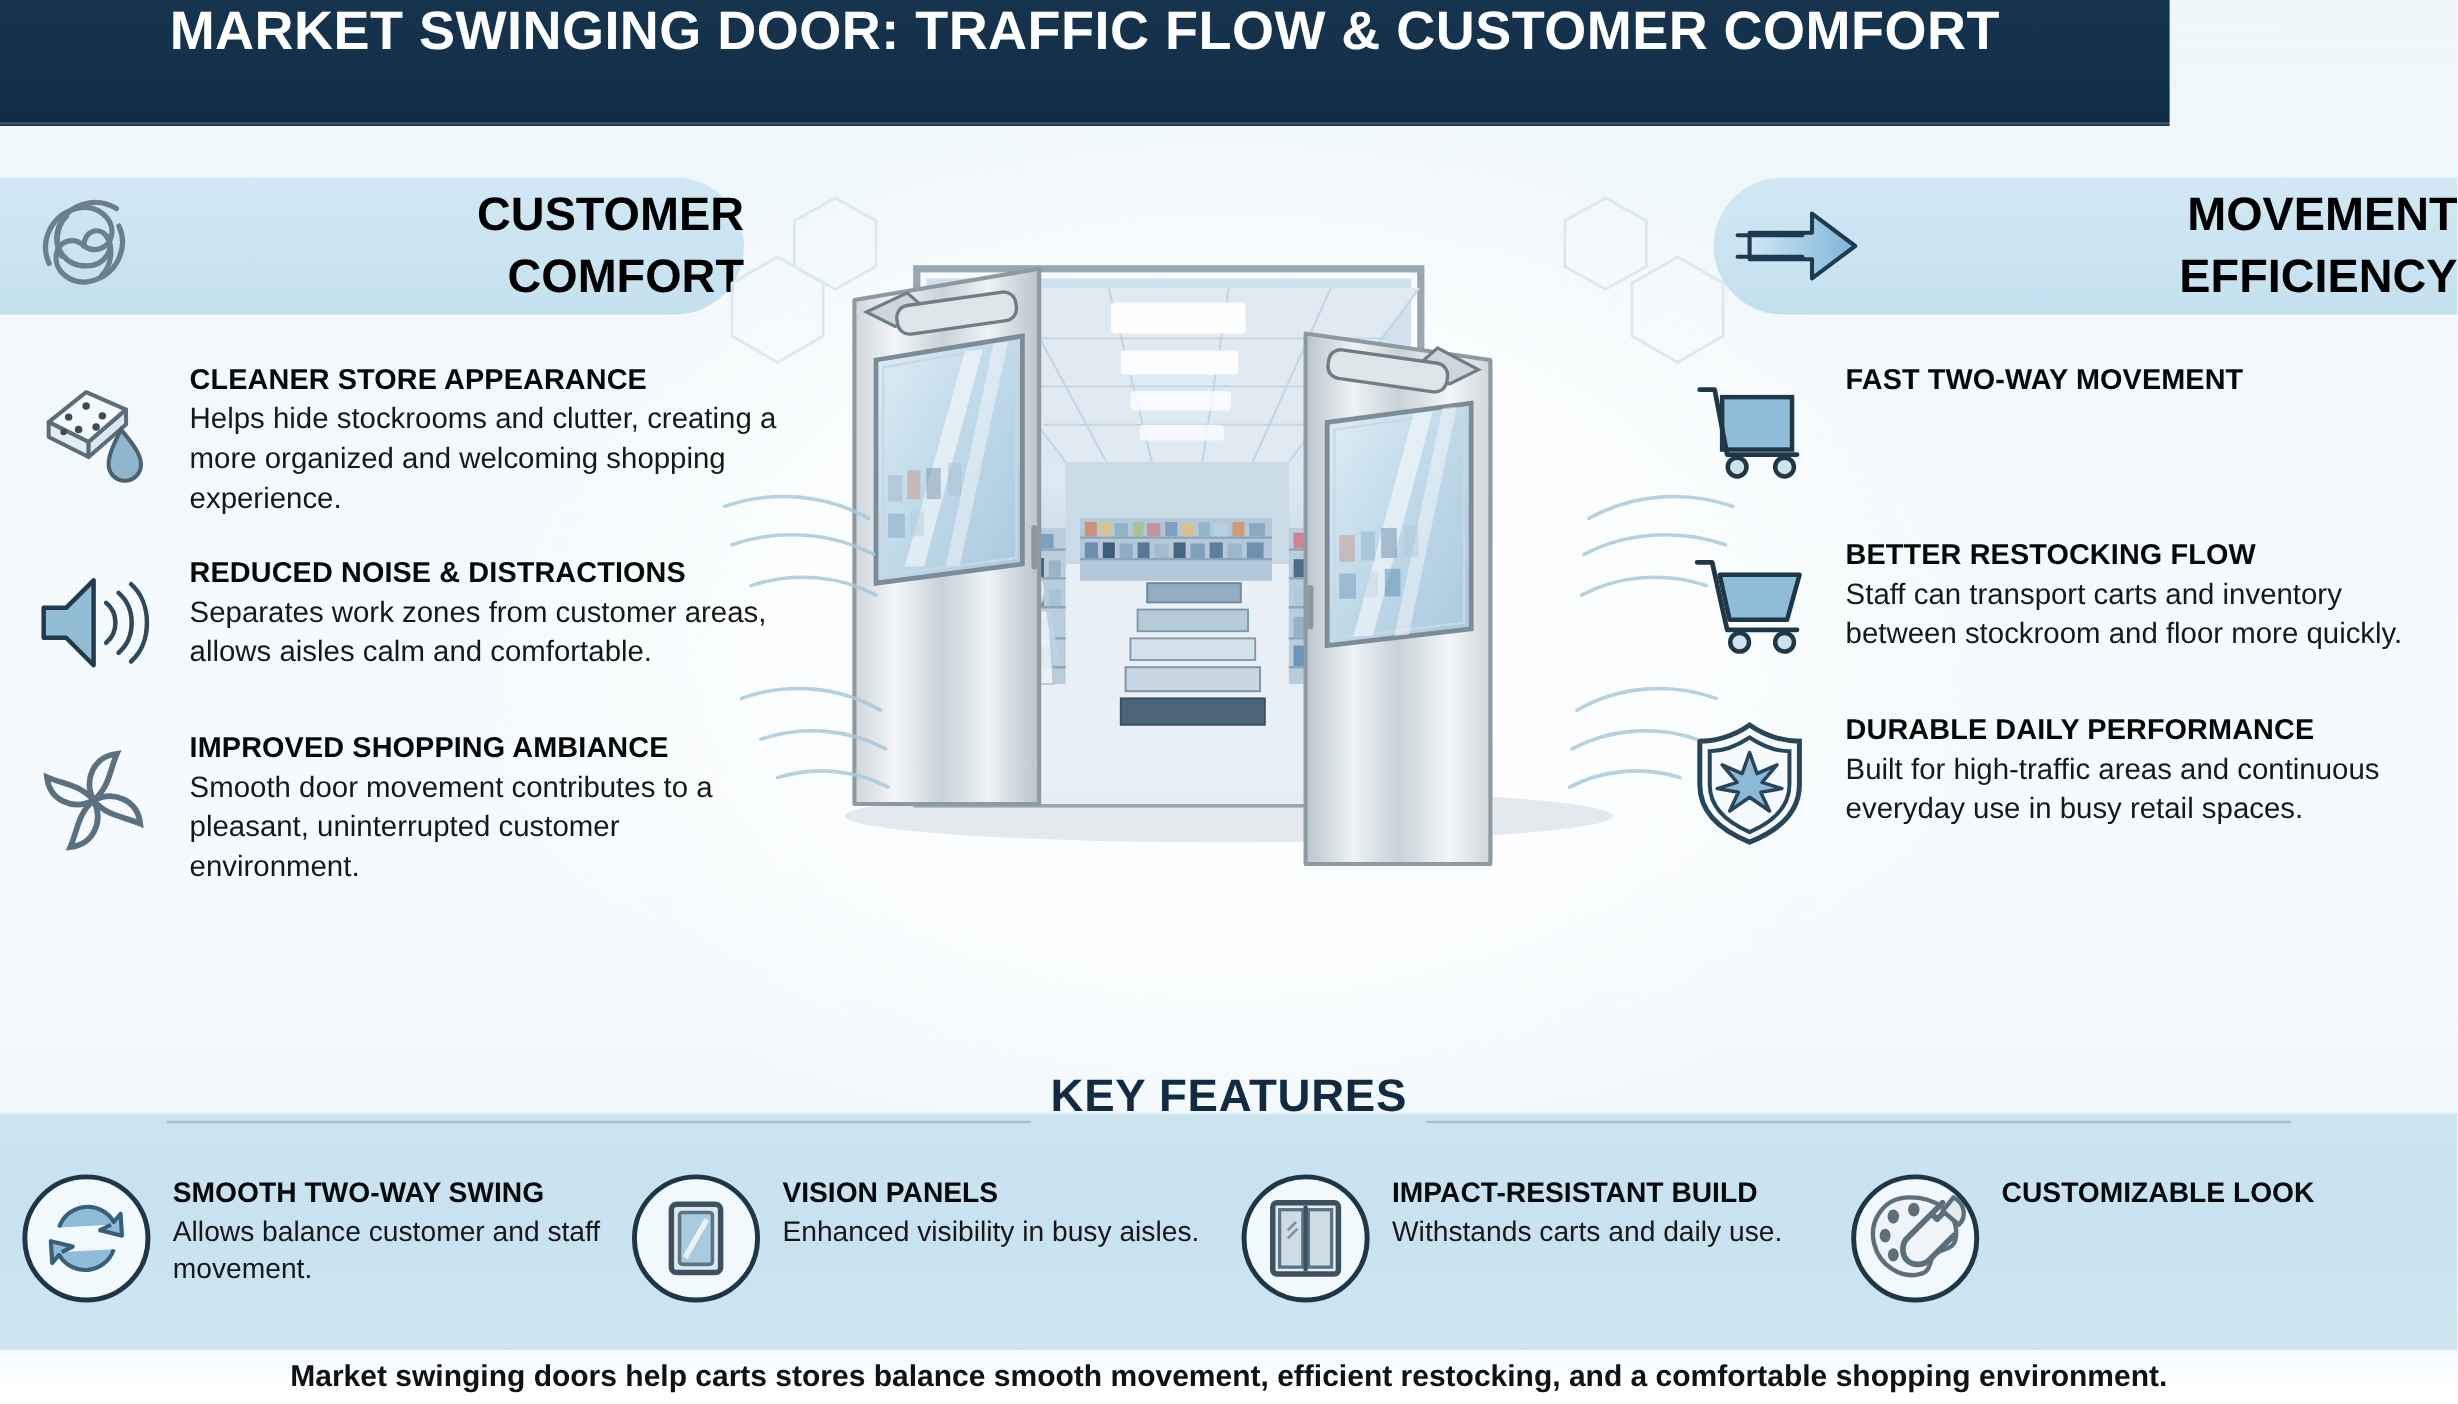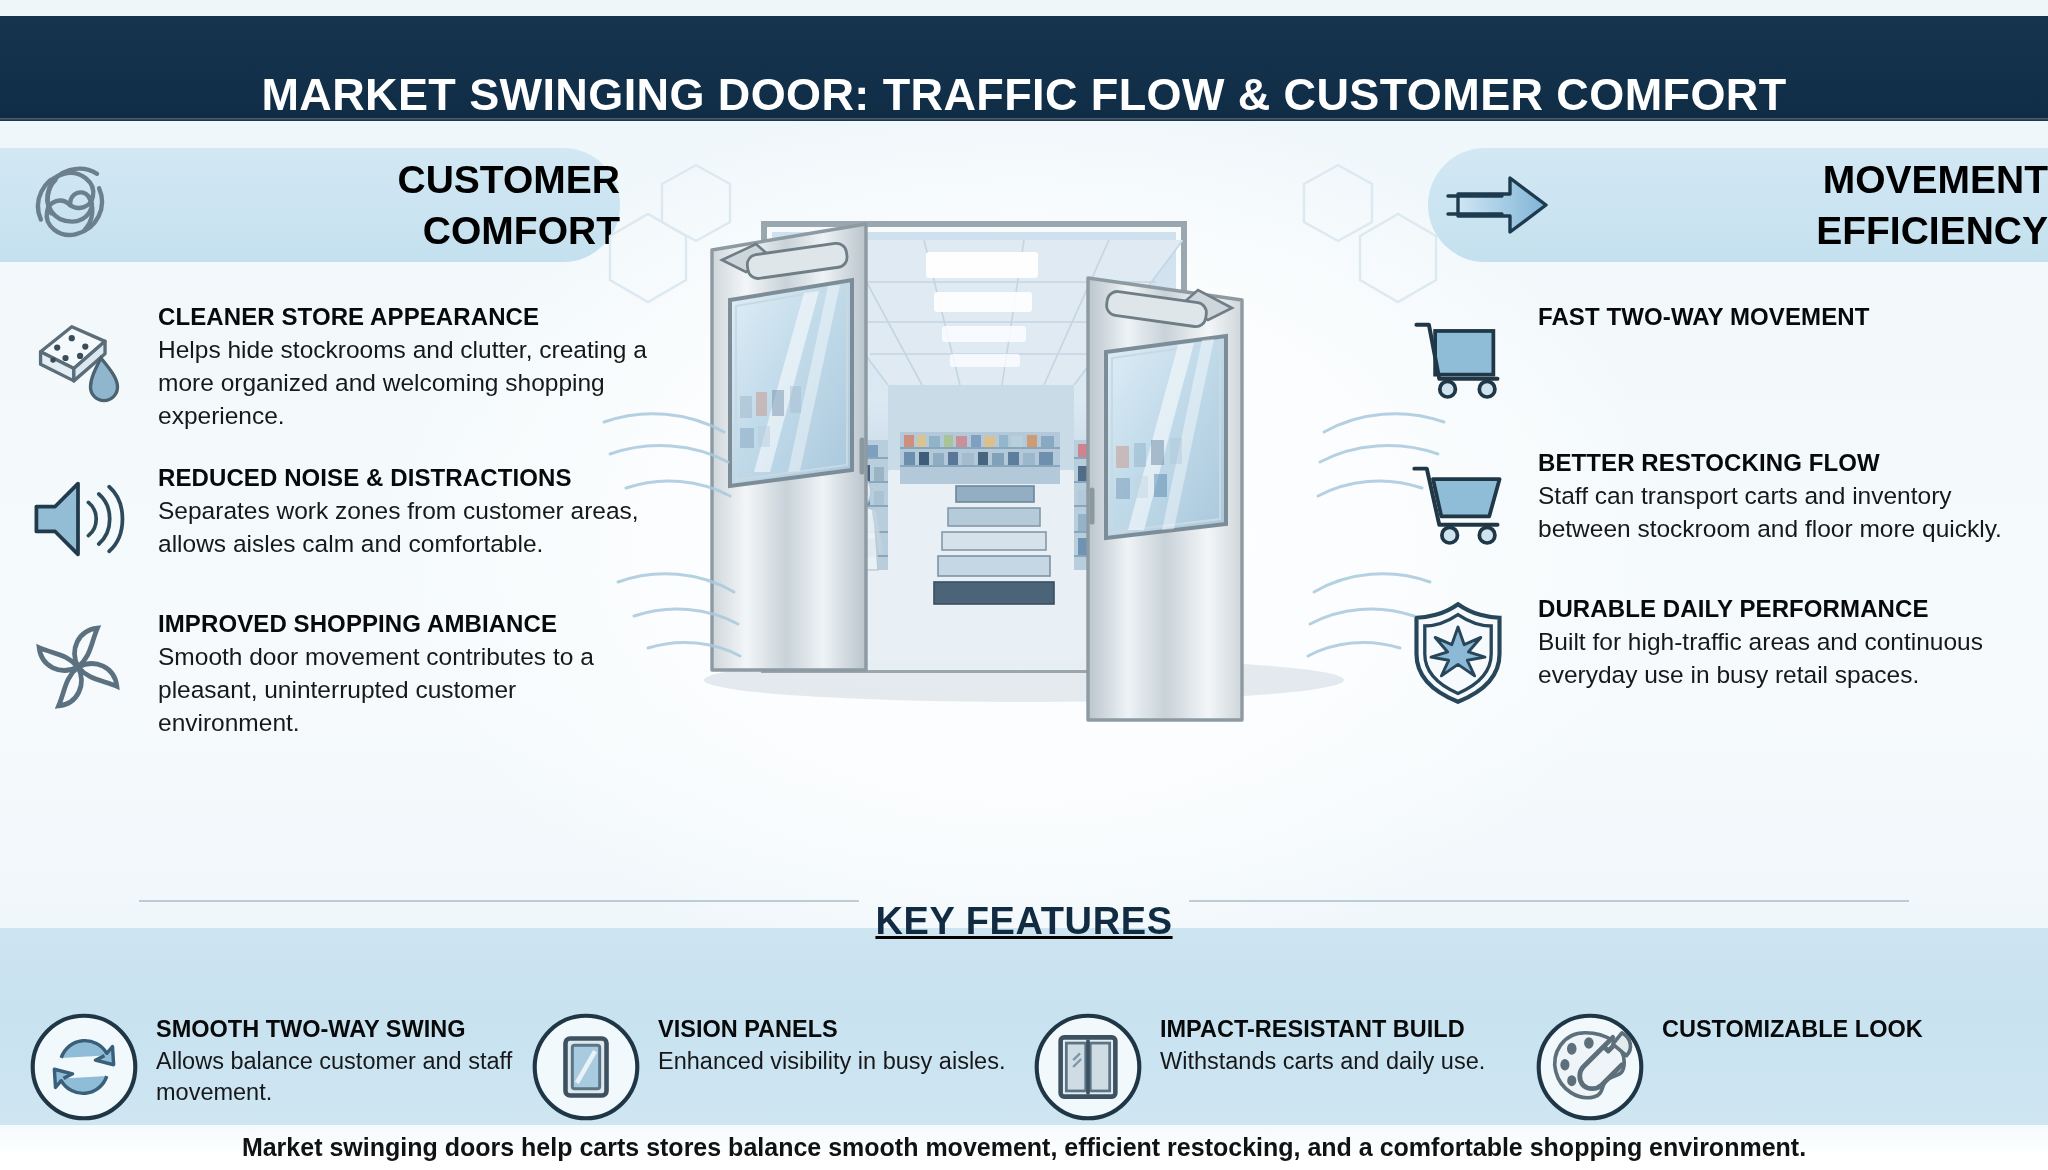--- a/index.html
+++ b/index.html
@@ -15,23 +15,23 @@
     height: 1170px;
     background:
       radial-gradient(ellipse 900px 620px at 50% 46%, #ffffff 0%, #fbfdfe 42%, rgba(255,255,255,0) 72%),
       linear-gradient(180deg, #eef6fa 0%, #f3f9fb 30%, #f6fafc 60%, #eaf4f9 100%);
     overflow: hidden;
   }
 
   
   #titlebar {
     position: absolute; left: 0; top: 0;
-    width: 2048px; height: 105px;
+    width: 1808px; height: 105px;
     background: linear-gradient(180deg, #16344e 0%, #12304a 60%, #102c45 100%);
-    display: flex; align-items: flex-end; justify-content: center; margin-top: 16px;
+    display: flex; align-items: flex-start; justify-content: center;
   }
   #titlebar::after {
     content: ""; position: absolute; left: 0; right: 0; bottom: 0; height: 3px;
     background: linear-gradient(180deg, rgba(255,255,255,.28), rgba(255,255,255,0));
   }
   #title-text {
     color: #ffffff;
     font-size: 45px;
     font-weight: bold;
     letter-spacing: .4px;
@@ -89,40 +89,40 @@
   }
 
   
   #illustration {
     position: absolute; left: 604px; top: 140px;
     width: 840px; height: 660px;
   }
 
   
   #key-features-wrap {
-    position: absolute; left: 0; top: 900px; width: 2048px; height: 56px;
-    display: flex; align-items: flex-start; justify-content: center;
-    z-index: 6; pointer-events: none; text-decoration: underline;
+    position: absolute; left: 0; top: 880px; width: 2048px; height: 56px;
+    display: flex; align-items: flex-end; justify-content: center;
+    z-index: 6; pointer-events: none;
   }
   #key-features-label {
     font-size: 38px; font-weight: bold; color: #112c42;
     letter-spacing: .6px; padding: 0 16px; background: transparent;
   }
   .kf-rule {
     height: 2px; background: rgba(120,150,170,.45);
   }
   #kf-rule-left  { width: 720px; }
   #kf-rule-right { width: 720px; }
 
   
   #bottom-band {
     position: absolute; left: 0; top: 928px; width: 2048px; height: 197px;
     background: linear-gradient(180deg, #cde4f1 0%, #c8e2f0 45%, #cfe6f2 100%);
-    display: flex; align-items: flex-end;
-    padding: 0 20px;
+    display: flex; align-items: center;
+    padding: 0 8px;
     z-index: 2;
   }
   .kf-item {
     flex: 1; display: flex; align-items: flex-start; gap: 14px;
     padding: 0 6px;
   }
   .kf-badge {
     flex: 0 0 116px; width: 116px; height: 116px;
     margin-top: 10px;
     display: flex; align-items: center; justify-content: center;

